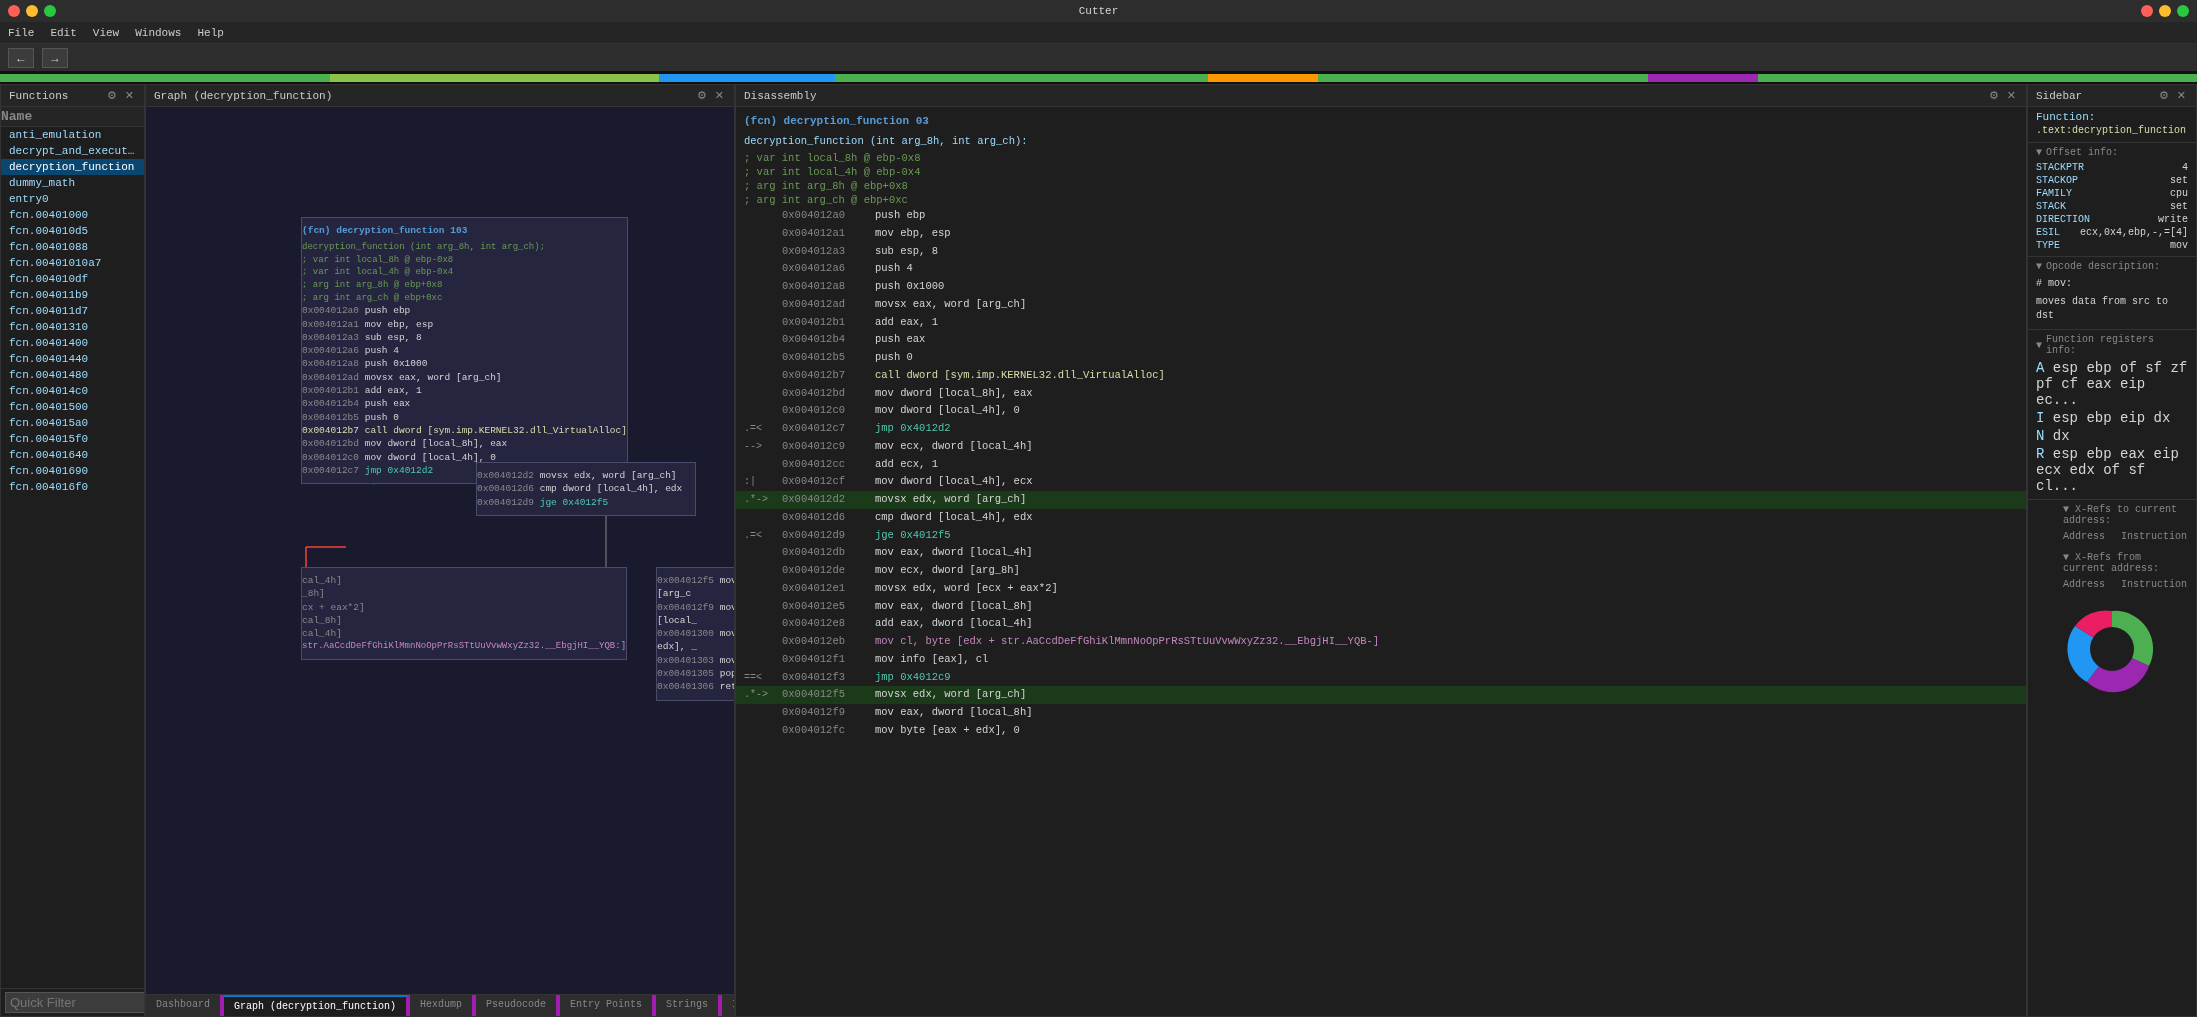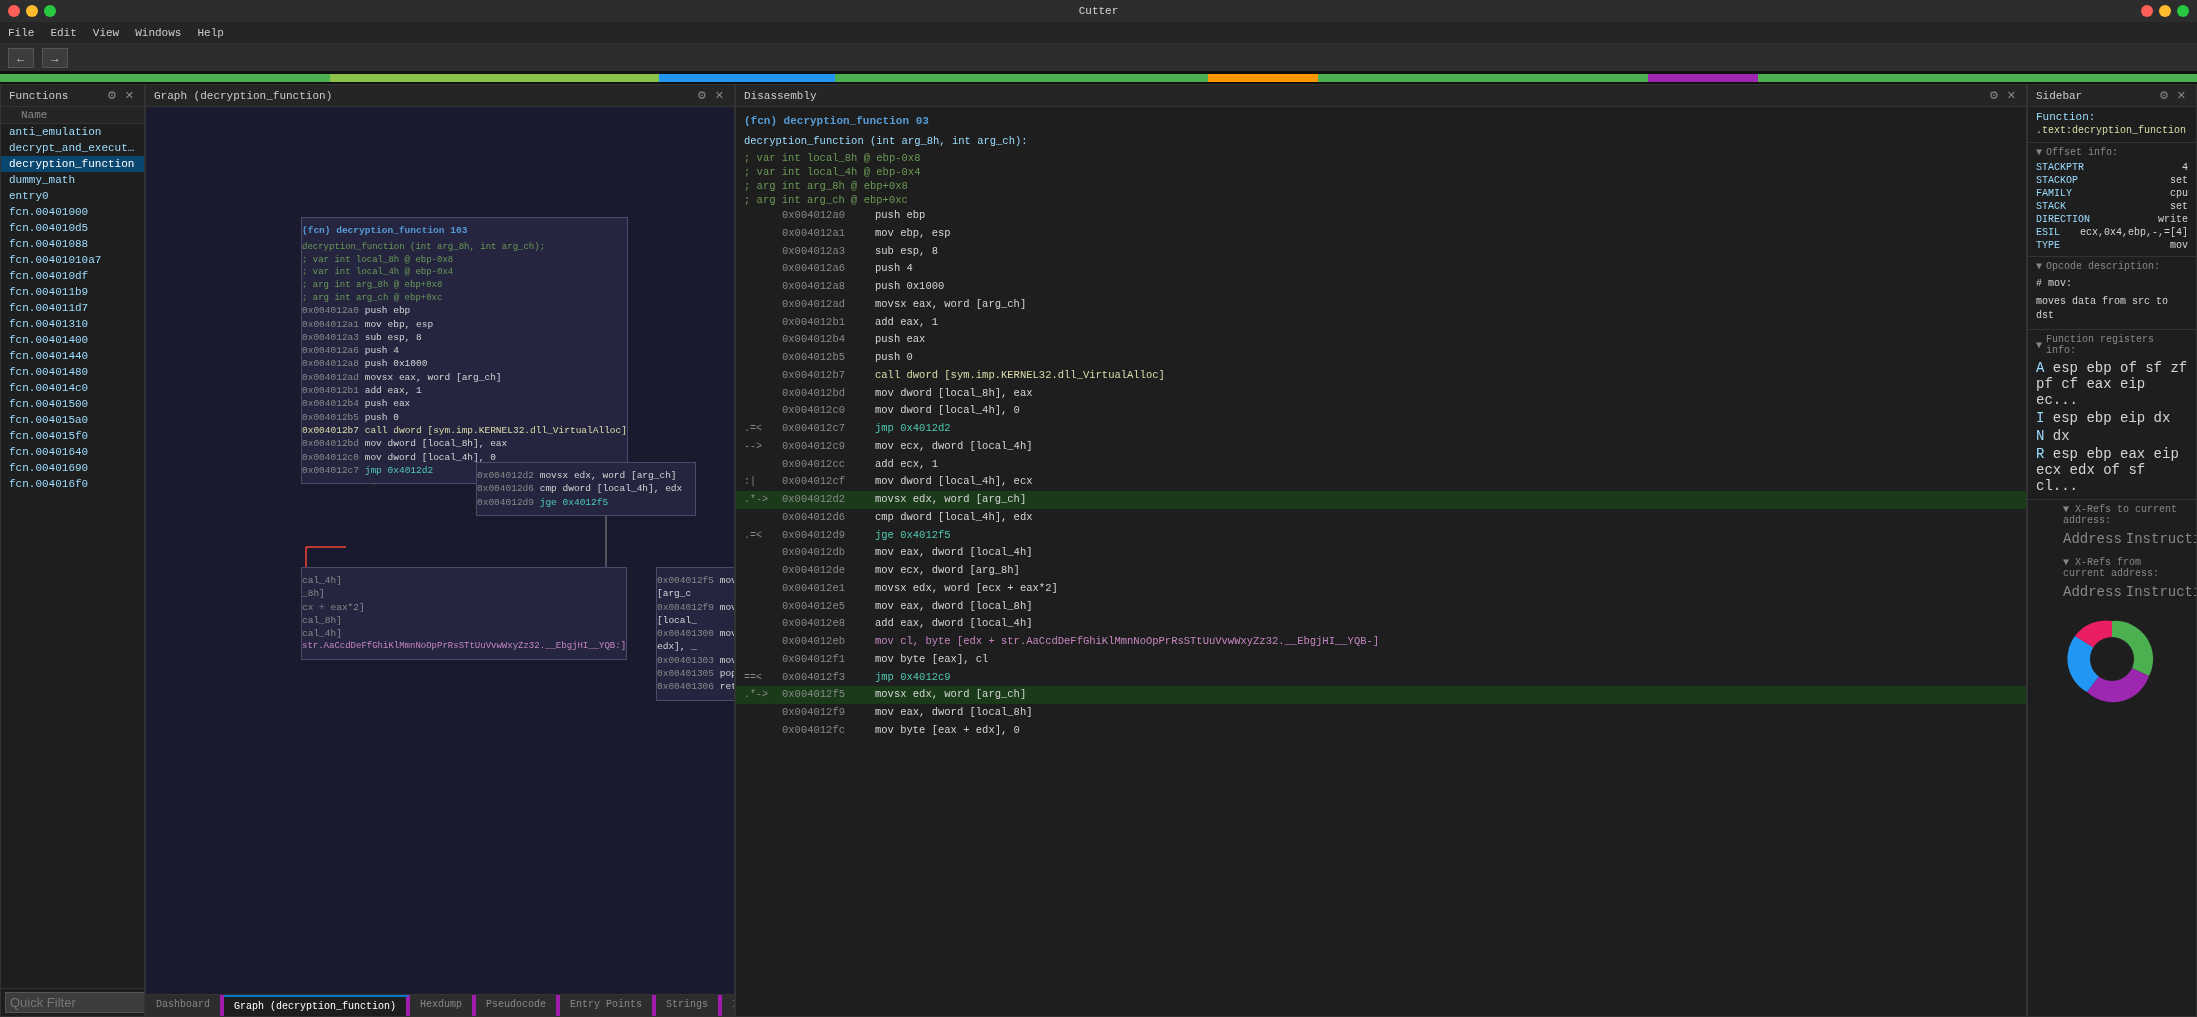--- a/index.html
+++ b/index.html
@@ -170,25 +170,26 @@
     }
     #quick-filter input {
       flex: 1;
       background: #3c3c3c;
       border: 1px solid #555;
       color: #ccc;
       padding: 2px 4px;
       font-size: 13px;
     }
     .func-name-header {
-      padding: 2px 20px;
+      padding: 2px 0;
       color: #888;
-      font-size: 11px;
+      font-size: 13px;
       border-bottom: 1px solid #333;
       background: #252526;
+      font-weight: bold;
     }
 
     
     #graph-panel {
       width: 590px;
       flex-shrink: 0;
       display: flex;
       flex-direction: column;
     }
     #graph-content {
@@ -304,21 +305,21 @@
       line-height: 1.4;
     }
     .sidebar-reg-line {
       color: #d4d4d4;
       font-size: 14px;
       padding: 1px 0;
     }
     .reg-letter { color: #9cdcfe; }
     .xrefs-section { padding: 4px 8px; margin-left: 27px; }
     .xrefs-title { color: #888; font-size: 10px; margin-bottom: 3px; cursor: pointer; }
-    .xrefs-header { display: flex; gap: 4px; color: #888; font-size: 14px; padding: 2px 0; }
+    .xrefs-header { display: flex; gap: 16px; color: #888; font-size: 10px; padding: 2px 0; }
     .pie-chart-container { padding: 8px; display: flex; justify-content: center; }
 
     
     #graph-svg {
       position: absolute;
       top: 0; left: 0;
       width: 100%; height: 100%;
       pointer-events: none;
     }
 
@@ -628,21 +629,21 @@
             <span class="disasm-instr">add eax, dword [local_4h]</span>
           </div>
           <div class="disasm-line">
             <span class="disasm-marker"></span>
             <span class="disasm-addr">0x004012eb</span>
             <span class="disasm-instr"><span class="sym">mov cl, byte [edx + str.AaCcdDeFfGhiKlMmnNoOpPrRsSTtUuVvwWxyZz32.__EbgjHI__YQB-]</span></span>
           </div>
           <div class="disasm-line">
             <span class="disasm-marker"></span>
             <span class="disasm-addr">0x004012f1</span>
-            <span class="disasm-instr">mov byte [eax], cl</span>
+            <span class="disasm-instr">mov info [eax], cl</span>
           </div>
           <div class="disasm-line">
             <span class="disasm-marker">==&lt;</span>
             <span class="disasm-addr">0x004012f3</span>
             <span class="disasm-instr"><span class="jmp">jmp 0x4012c9</span></span>
           </div>
           <div class="disasm-line arrow-line">
             <span class="disasm-marker">.*-&gt;</span>
             <span class="disasm-addr">0x004012f5</span>
             <span class="disasm-instr">movsx edx, word [arg_ch]</span>

